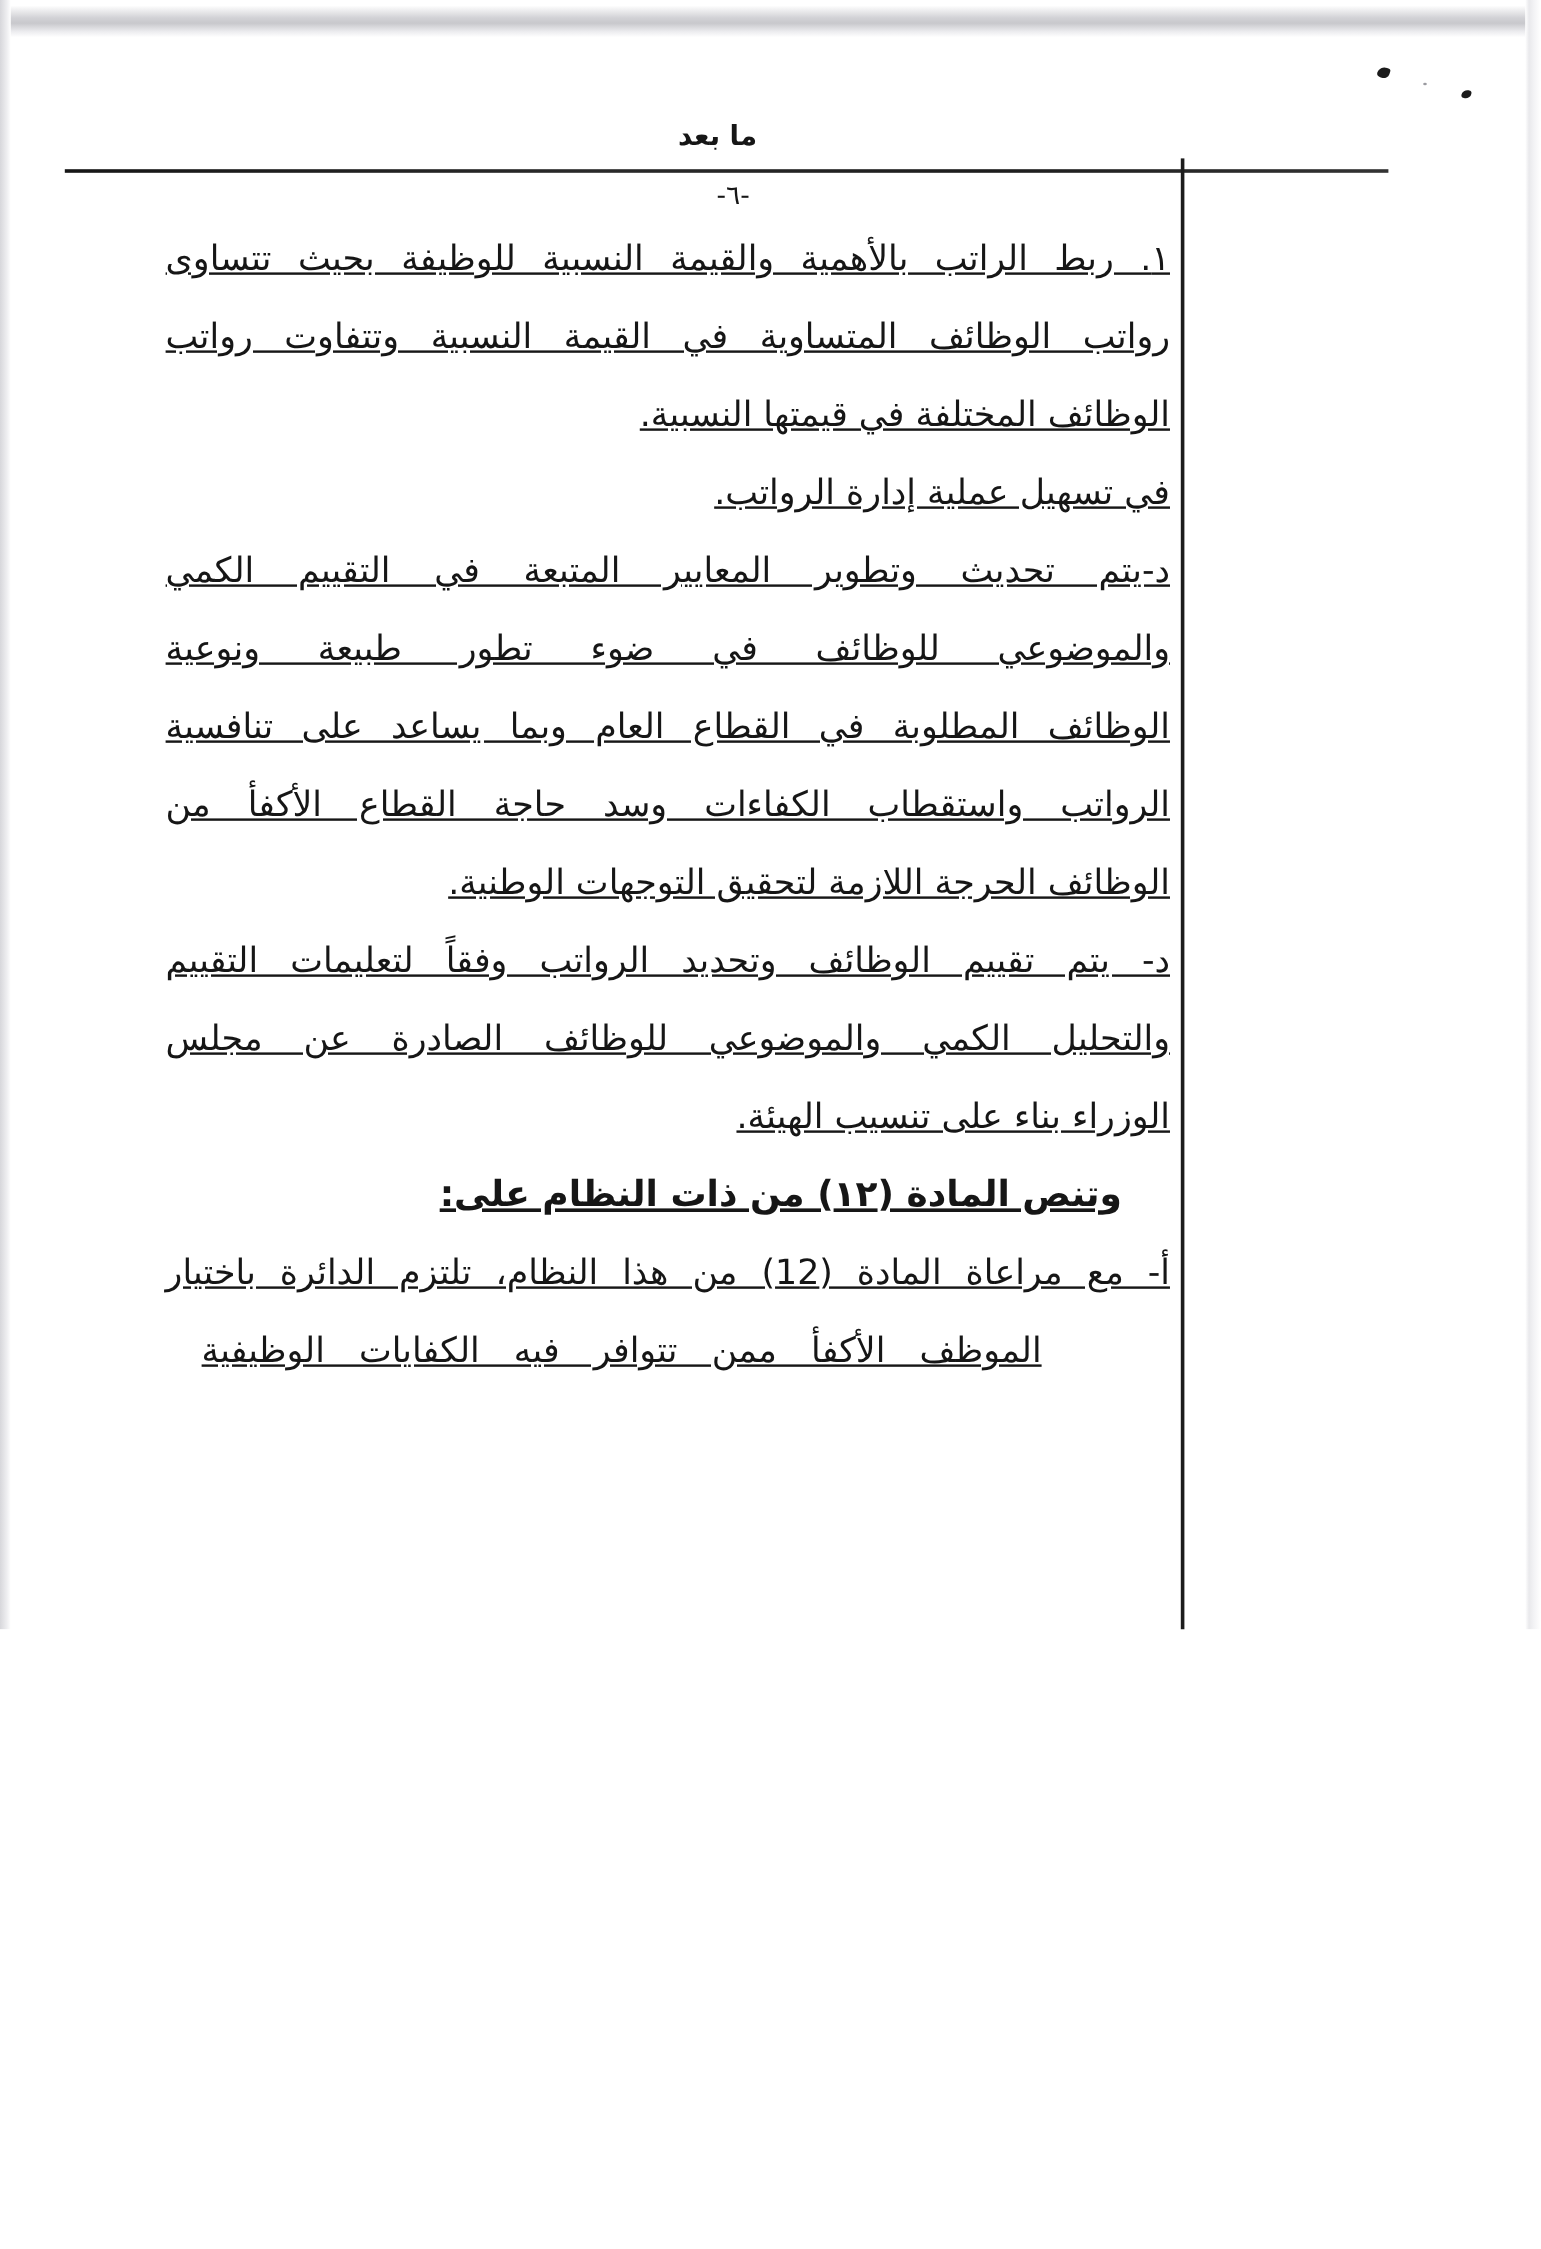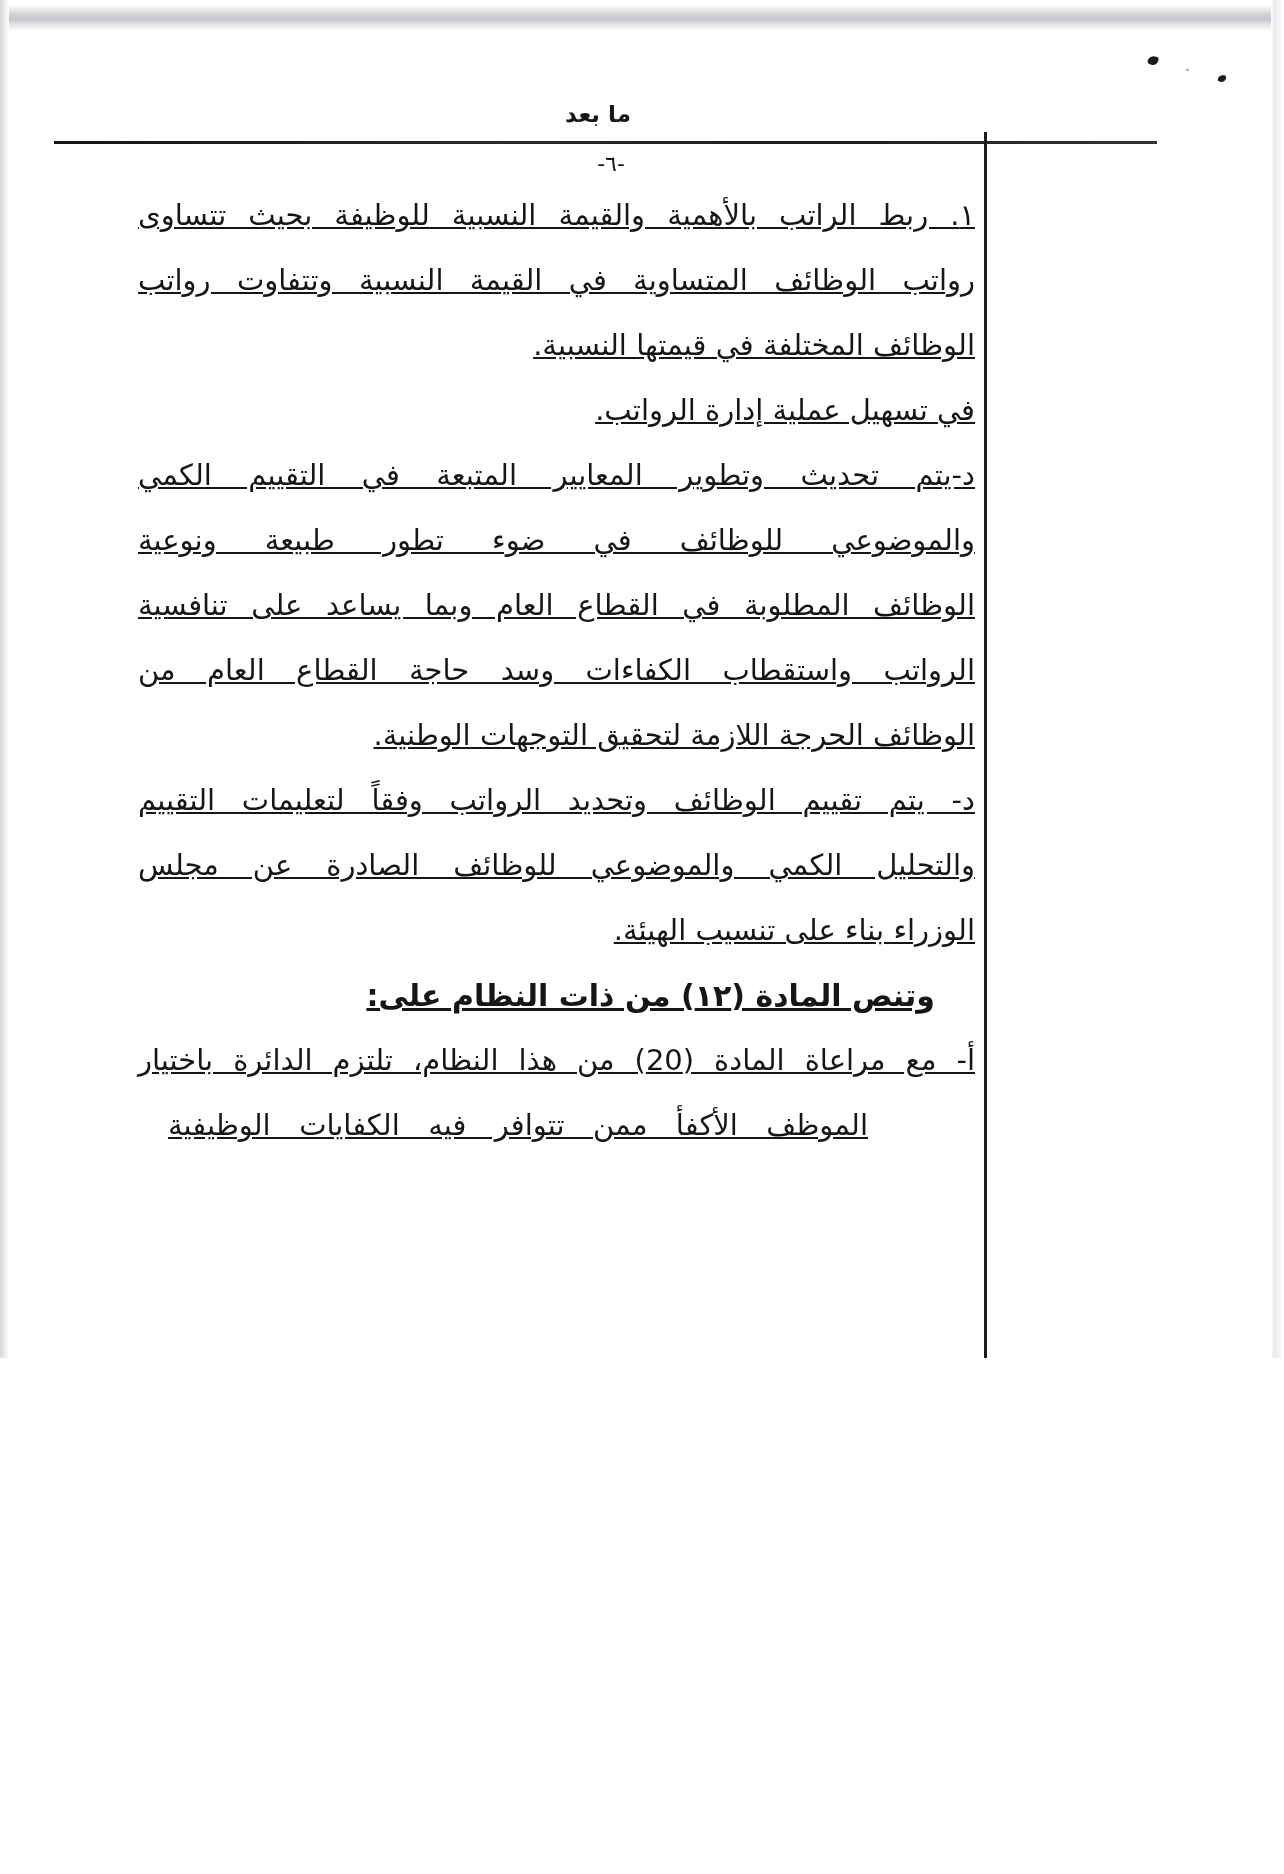--- a/index.html
+++ b/index.html
@@ -109,35 +109,35 @@
     </div>
 
     <div class="para">
       <div class="ln cont end">في تسهيل عملية إدارة الرواتب.</div>
     </div>
 
     <div class="para">
       <div class="ln">د-يتم تحديث وتطوير المعايير المتبعة في التقييم الكمي</div>
       <div class="ln cont">والموضوعي للوظائف في ضوء تطور طبيعة ونوعية</div>
       <div class="ln cont">الوظائف المطلوبة في القطاع العام وبما يساعد على تنافسية</div>
-      <div class="ln cont">الرواتب واستقطاب الكفاءات وسد حاجة القطاع العام من</div>
+      <div class="ln cont">الرواتب واستقطاب الكفاءات وسد حاجة القطاع الأكفأ من</div>
       <div class="ln cont end">الوظائف الحرجة اللازمة لتحقيق التوجهات الوطنية.</div>
     </div>
 
 
     <div class="para">
       <div class="ln">د- يتم تقييم الوظائف وتحديد الرواتب وفقاً لتعليمات التقييم</div>
       <div class="ln cont">والتحليل الكمي والموضوعي للوظائف الصادرة عن مجلس</div>
       <div class="ln cont end">الوزراء بناء على تنسيب الهيئة.</div>
     </div>
 
     <div class="ln heading">وتنص المادة (١٢) من ذات النظام على:</div>
 
     <div class="para">
-      <div class="ln">أ- مع مراعاة المادة (20) من هذا النظام، تلتزم الدائرة باختيار</div>
+      <div class="ln">أ- مع مراعاة المادة (12) من هذا النظام، تلتزم الدائرة باختيار</div>
       <div class="ln stretch">الموظف الأكفأ ممن تتوافر فيه الكفايات الوظيفية</div>
     </div>
 
   </div>
 
   <div class="case-number">٢٠٢٥/٥١٥</div>
   <div class="court-name">الوظيفية العليا</div>
 
 </div>
 

